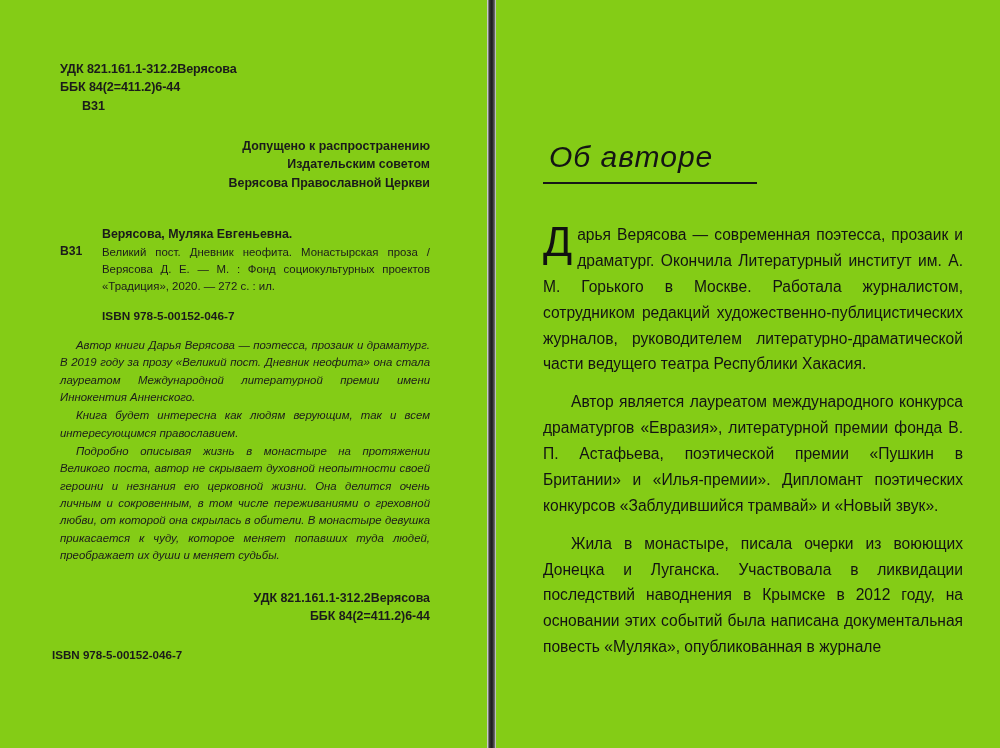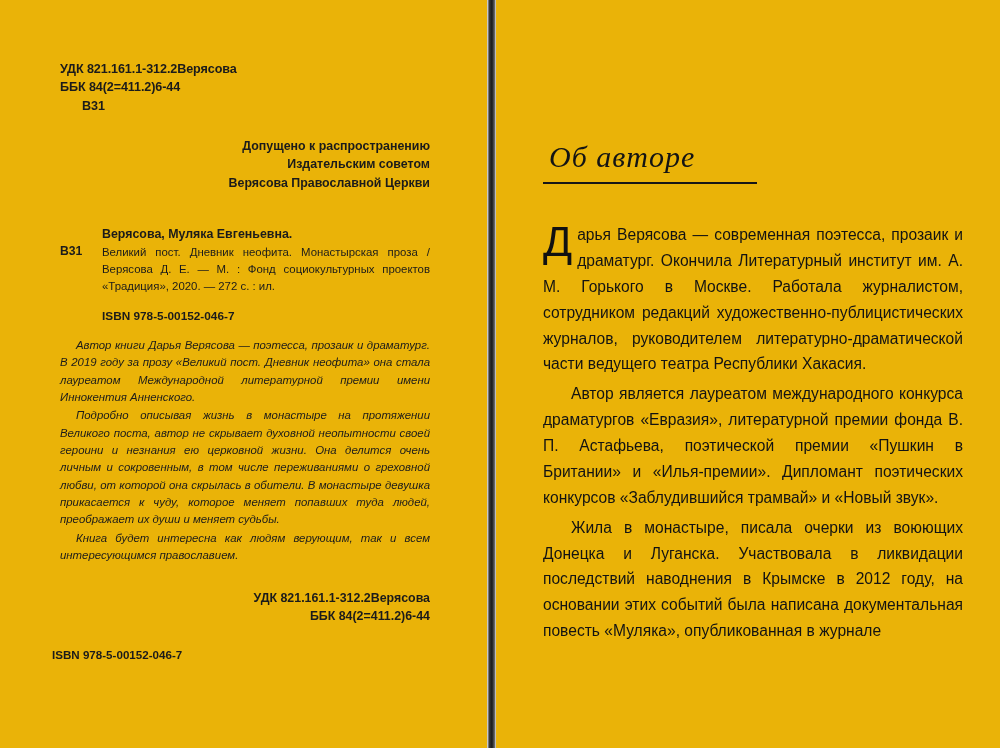--- a/index.html
+++ b/index.html
@@ -26,21 +26,21 @@
     left: 487px;
     top: 0;
     width: 9px;
     height: 748px;
     background: linear-gradient(to right, #f2f2f2 0%, #3b3b3b 25%, #1a1a1a 55%, #6a6a6a 85%, #efefef 100%);
   }
   .page {
     position: absolute;
     top: 0;
     height: 748px;
-    background: #eab308;
+    background: #84cc16;
     padding-left: 48px;
   }
   .page-left {
     left: 0;
     width: 487px;
   }
   .page-right {
     left: 496px;
     width: 504px;
   }
@@ -140,21 +140,21 @@
   }
 
   
   .right-inner {
     position: absolute;
     left: 47px;
     top: 140px;
     width: 420px;
   }
   .about-title {
-    font-family: Liberation Serif, serif;
+    font-family: Liberation Sans, sans-serif;
     font-style: italic;
     font-size: 30px;
     letter-spacing: 1px;
     color: #141414;
     padding-left: 6px;
   }
   .about-rule {
     margin-top: 8px;
     width: 214px;
     height: 2px;
@@ -166,21 +166,21 @@
     line-height: 1.66;
     text-align: justify;
     color: #131313;
     font-family: "Liberation Sans", sans-serif;
   }
   .about-body p {
     margin: 0;
     text-indent: 28px;
   }
   .about-body p + p {
-    margin-top: 4px;
+    margin-top: 12px;
   }
   .about-body p.first {
     text-indent: 0;
     position: relative;
     min-height: 34px;
   }
   .dropcap {
     float: left;
     font-size: 43px;
     line-height: 0.82;
@@ -212,22 +212,22 @@
 
       <div class="cip">
         <div class="cip-code">В31</div>
         <div class="cip-head">Верясова, Муляка Евгеньевна.</div>
         <div class="cip-body">Великий пост. Дневник неофита. Монастырская проза / Верясова Д. Е. — М. : Фонд социокультурных проектов «Традиция», 2020. — 272 с. : ил.</div>
         <div class="isbn-top">ISBN 978-5-00152-046-7</div>
       </div>
 
       <div class="annotation">
         <p>Автор книги Дарья Верясова — поэтесса, прозаик и драматург. В 2019 году за прозу «Великий пост. Дневник неофита» она стала лауреатом Международной литературной премии имени Иннокентия Анненского.</p>
+        <p>Книга будет интересна как людям верующим, так и всем интересующимся православием.</p>
         <p>Подробно описывая жизнь в монастыре на протяжении Великого поста, автор не скрывает духовной неопытности своей героини и незнания ею церковной жизни. Она делится очень личным и сокровенным, в том числе переживаниями о греховной любви, от которой она скрылась в обители. В монастыре девушка прикасается к чуду, которое меняет попавших туда людей, преображает их души и меняет судьбы.</p>
-        <p>Книга будет интересна как людям верующим, так и всем интересующимся православием.</p>
       </div>
 
       <div class="udk-bottom">
         <div>УДК 821.161.1-312.2Верясова</div>
         <div>ББК 84(2=411.2)6-44</div>
       </div>
 
 
       <div class="isbn-bottom">ISBN 978-5-00152-046-7</div>
     </div>

